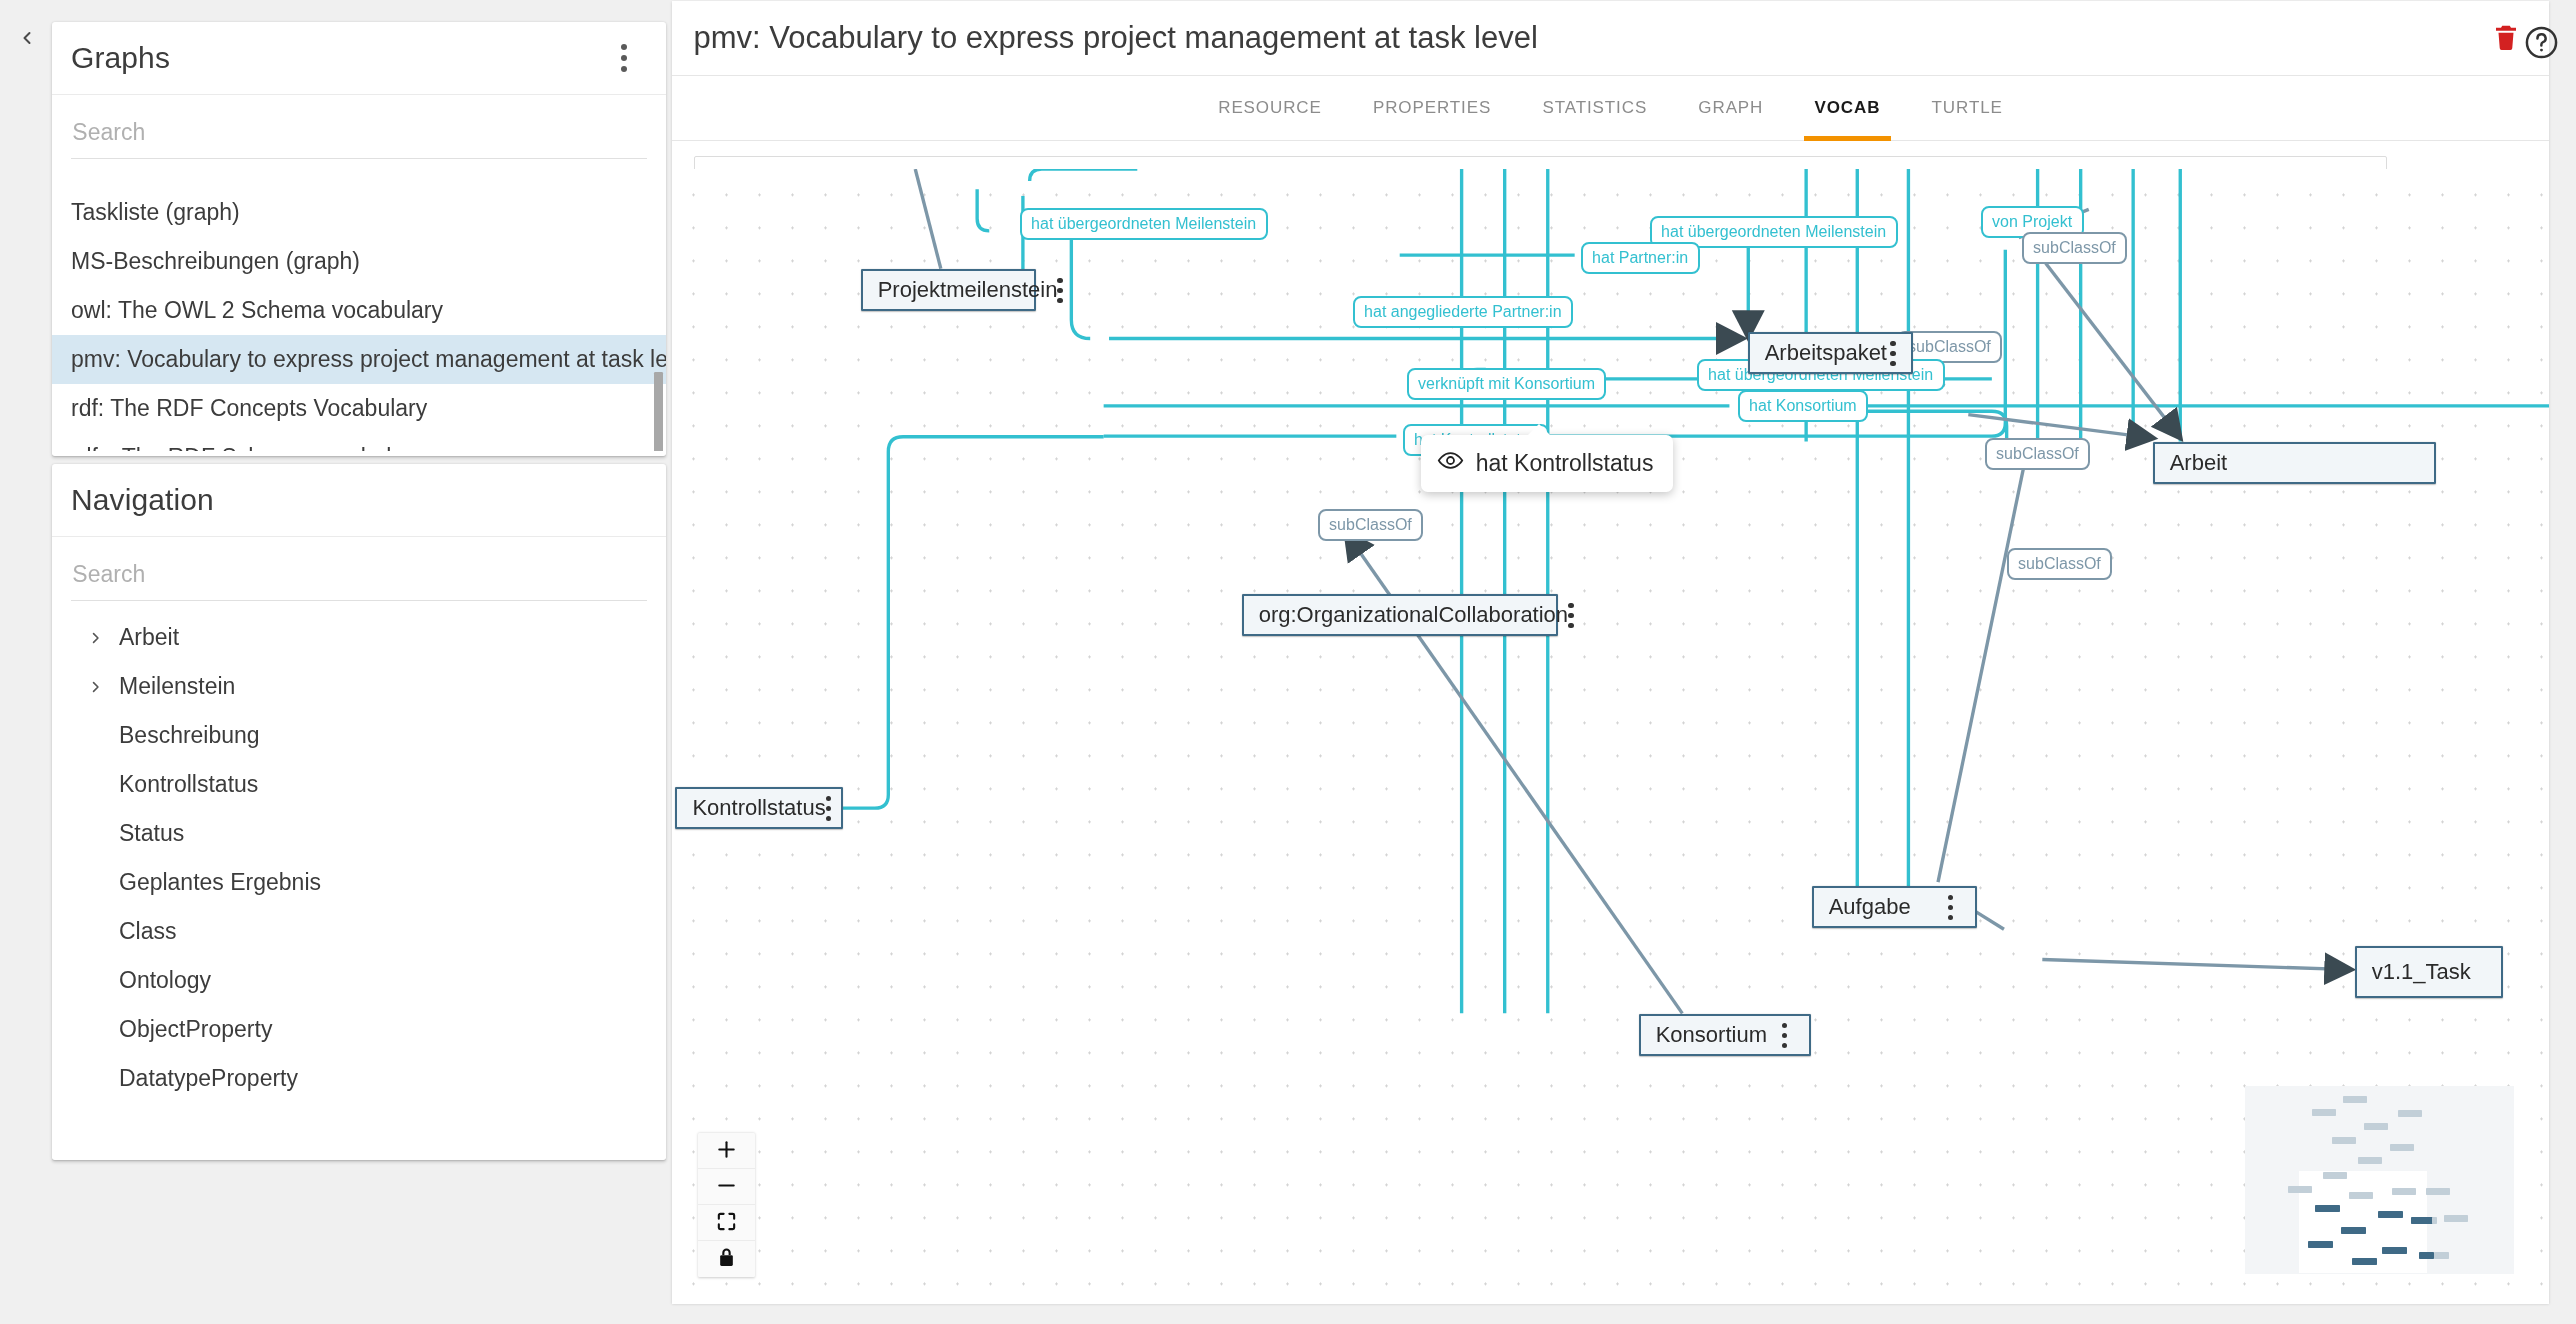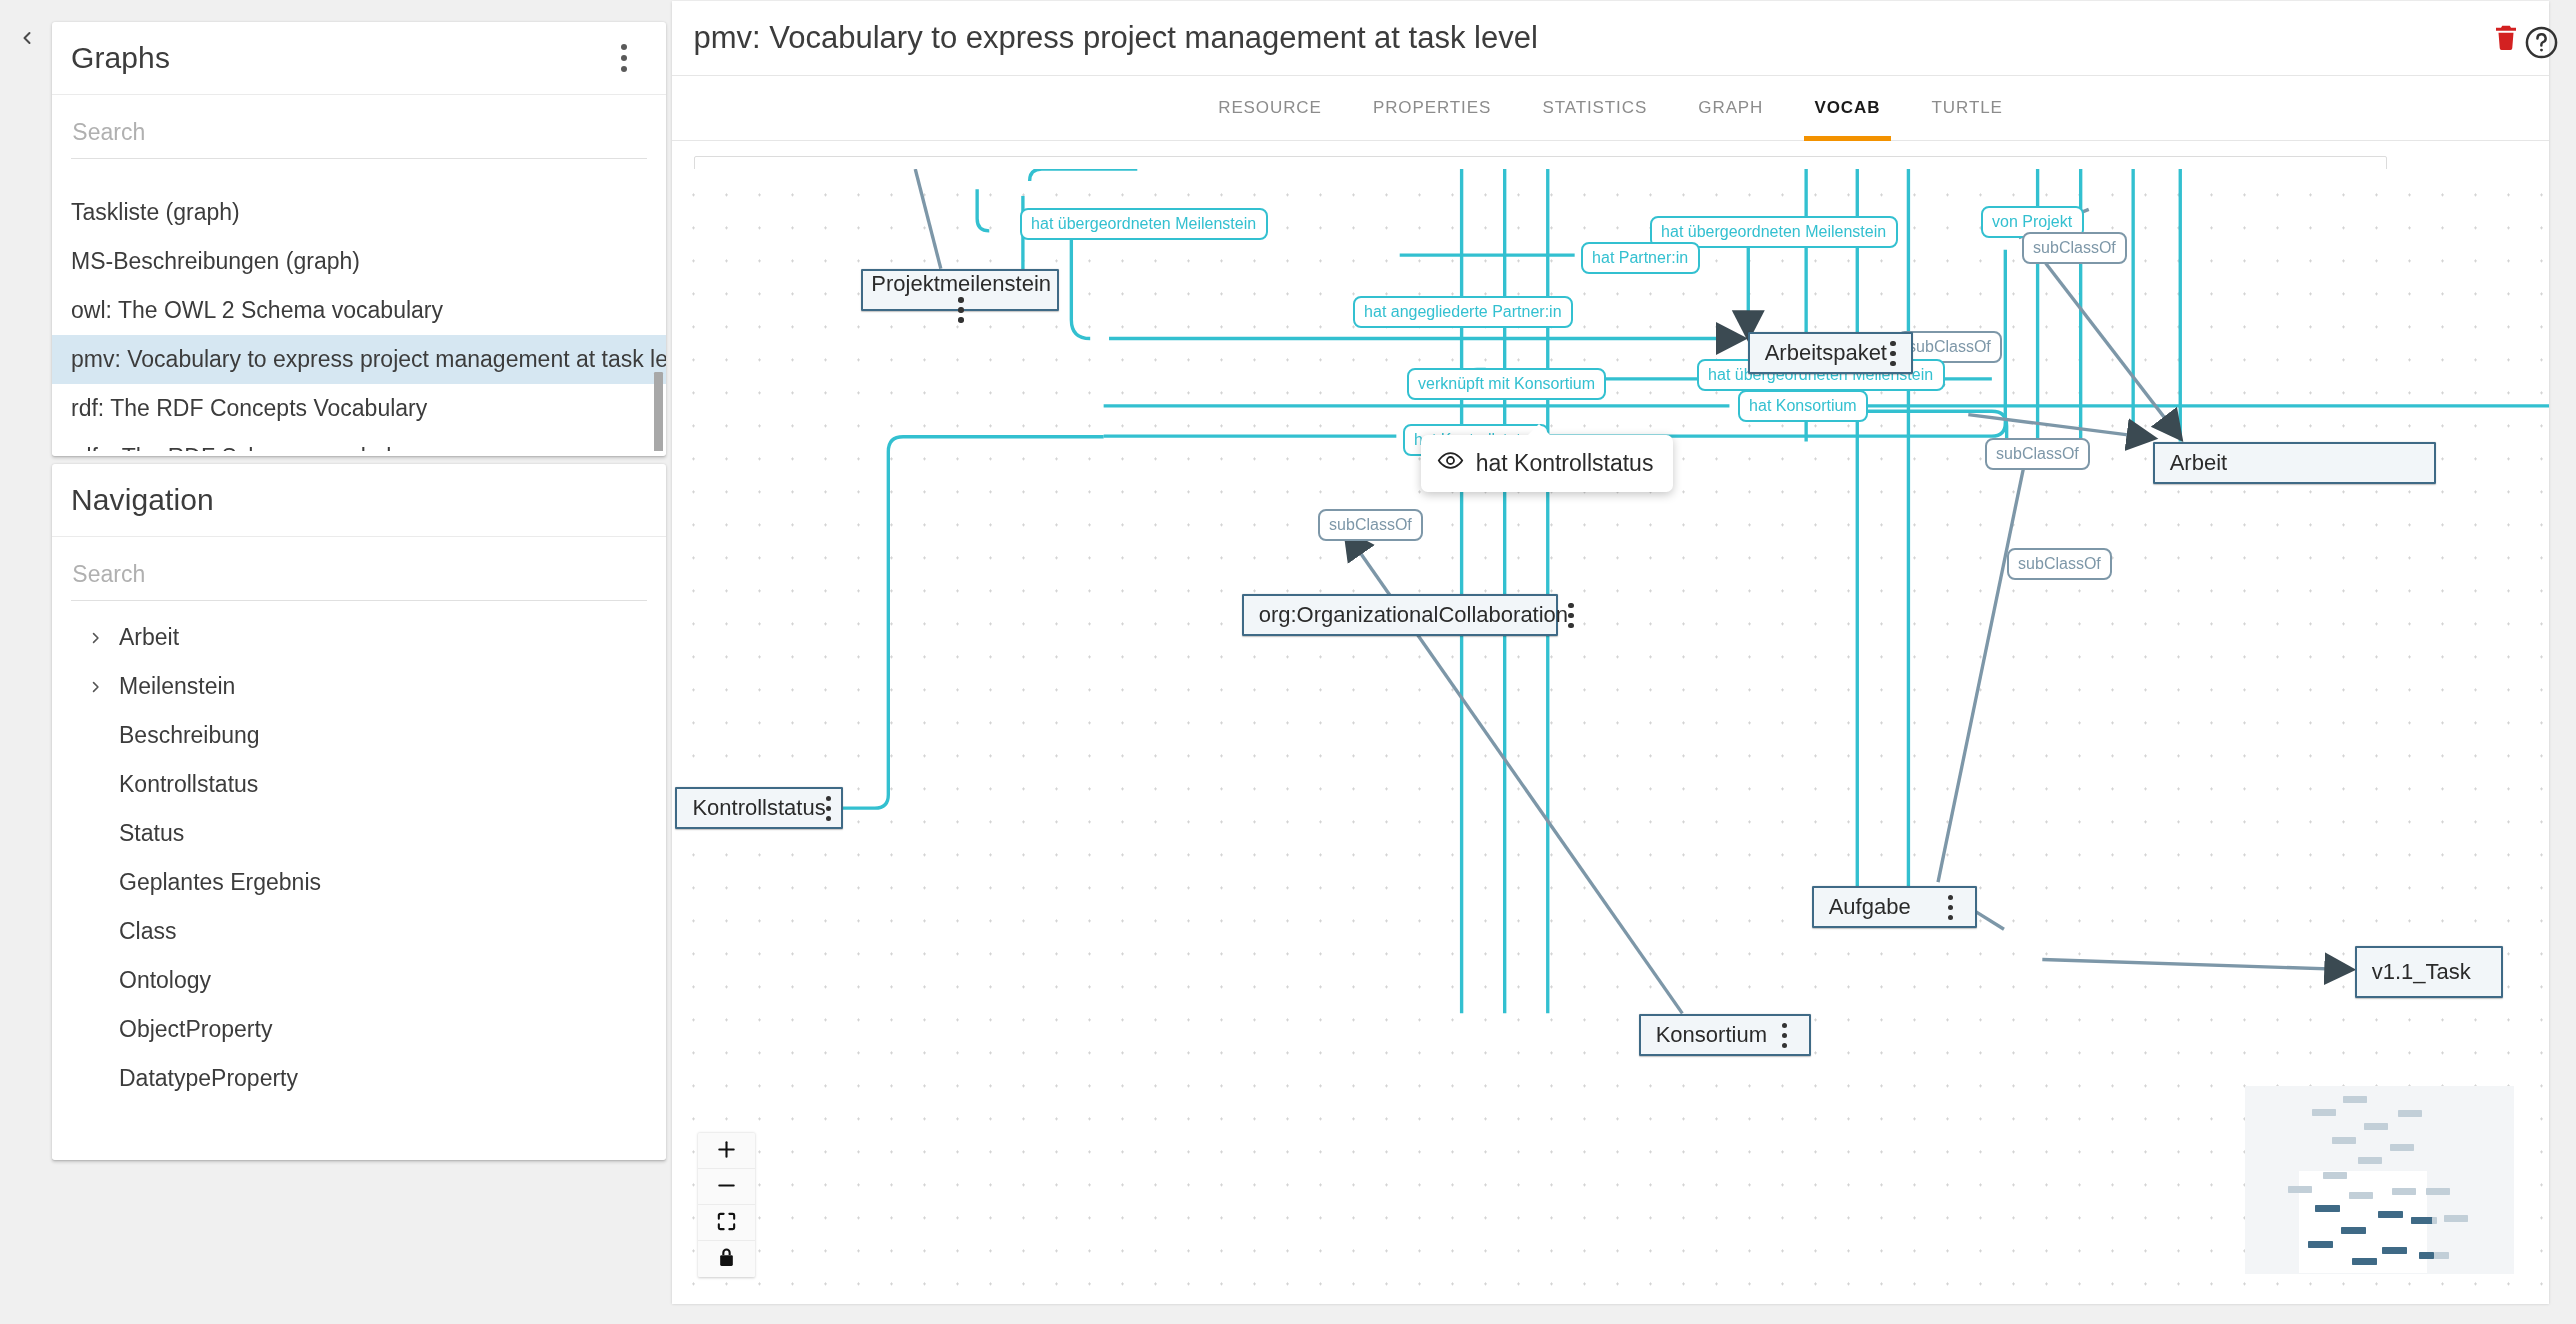--- a/index.html
+++ b/index.html
@@ -468,21 +468,21 @@
 
             <path d="M1500,1255 L1000,540" marker-end="url(#ar-g)"></path>
 
             <path d="M1930,1100 L1978,1130"></path>
             <path d="M2035,1175 L2494,1190" marker-end="url(#ar-g)"></path>
 
             <path d="M1880,1060 L2010,430"></path>
           </g>
         </svg>
 
-        <div class="node" style="left:188px; top:100px; width:198px; height:42px;flex-direction:column;">
+        <div class="node" style="left:188px; top:100px; width:175px; height:42px;">
           <span class="label">Projektmeilenstein</span>
           <span class="node-kebab">
               <i></i>
               <i></i>
               <i></i>
             </span>
         </div>
         <div class="node" style="left:1075px; top:163px; width:165px; height:42px;">
           <span class="label">Arbeitspaket</span>
           <span class="node-kebab">

